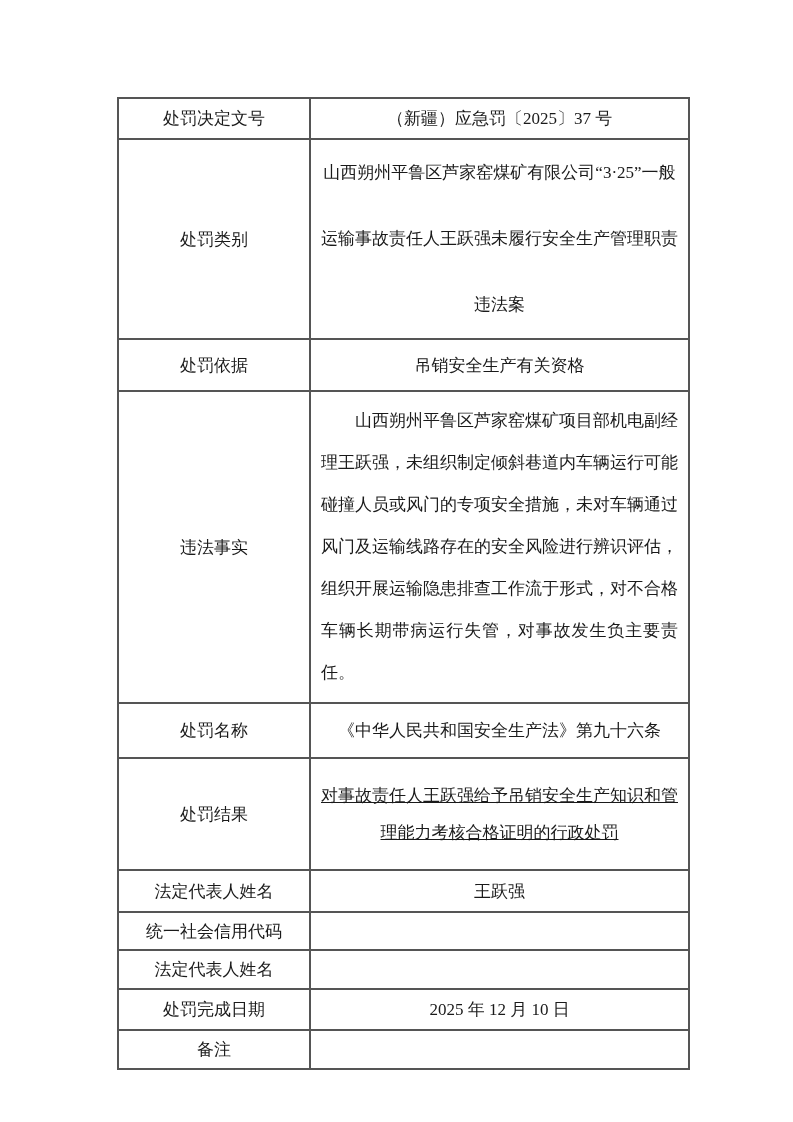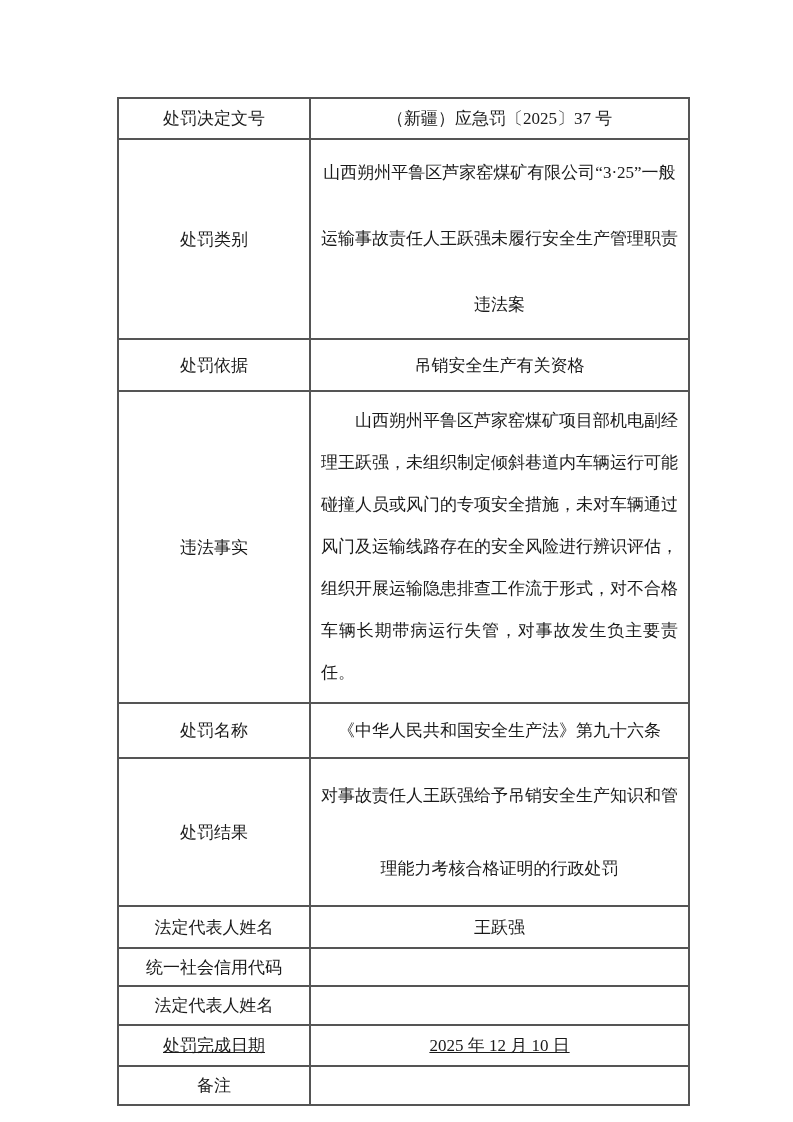--- a/index.html
+++ b/index.html
@@ -47,37 +47,38 @@
   
   tr.r0  td { height: 39px;  }
   tr.r1  td { height: 148px; }
   tr.r2  td { height: 52px;  }
   tr.r3  td { height: 290px; }
   tr.r4  td { height: 55px;  }
   tr.r5  td { height: 112px; }
   tr.r6  td { height: 42px;  }
   tr.r7  td { height: 38px;  }
   tr.r8  td { height: 39px;  }
-  tr.r9  td { height: 39px; text-decoration: underline;  }
+  tr.r9  td { height: 39px;  }
   tr.r10 td { height: 39px;  }
 
   td.value.name-cell {
     line-height: 66px;
     padding: 0 6px;
   }
   td.value.fact-cell {
     text-align: justify;
     text-justify: inter-ideograph;
     text-indent: 34px;
     line-height: 42px;
     padding: 8px 10px;
   }
   td.value.result-cell {
-    line-height: 73px;
+    line-height: 37px;
     padding: 0 10px;
+    text-decoration: underline;
   }
 </style>
 </head>
 <body>
 
 <div class="sheet">
   <table class="doc-table">
     <tbody>
       <tr class="r0">
         <td class="label">处罚决定文号</td>

